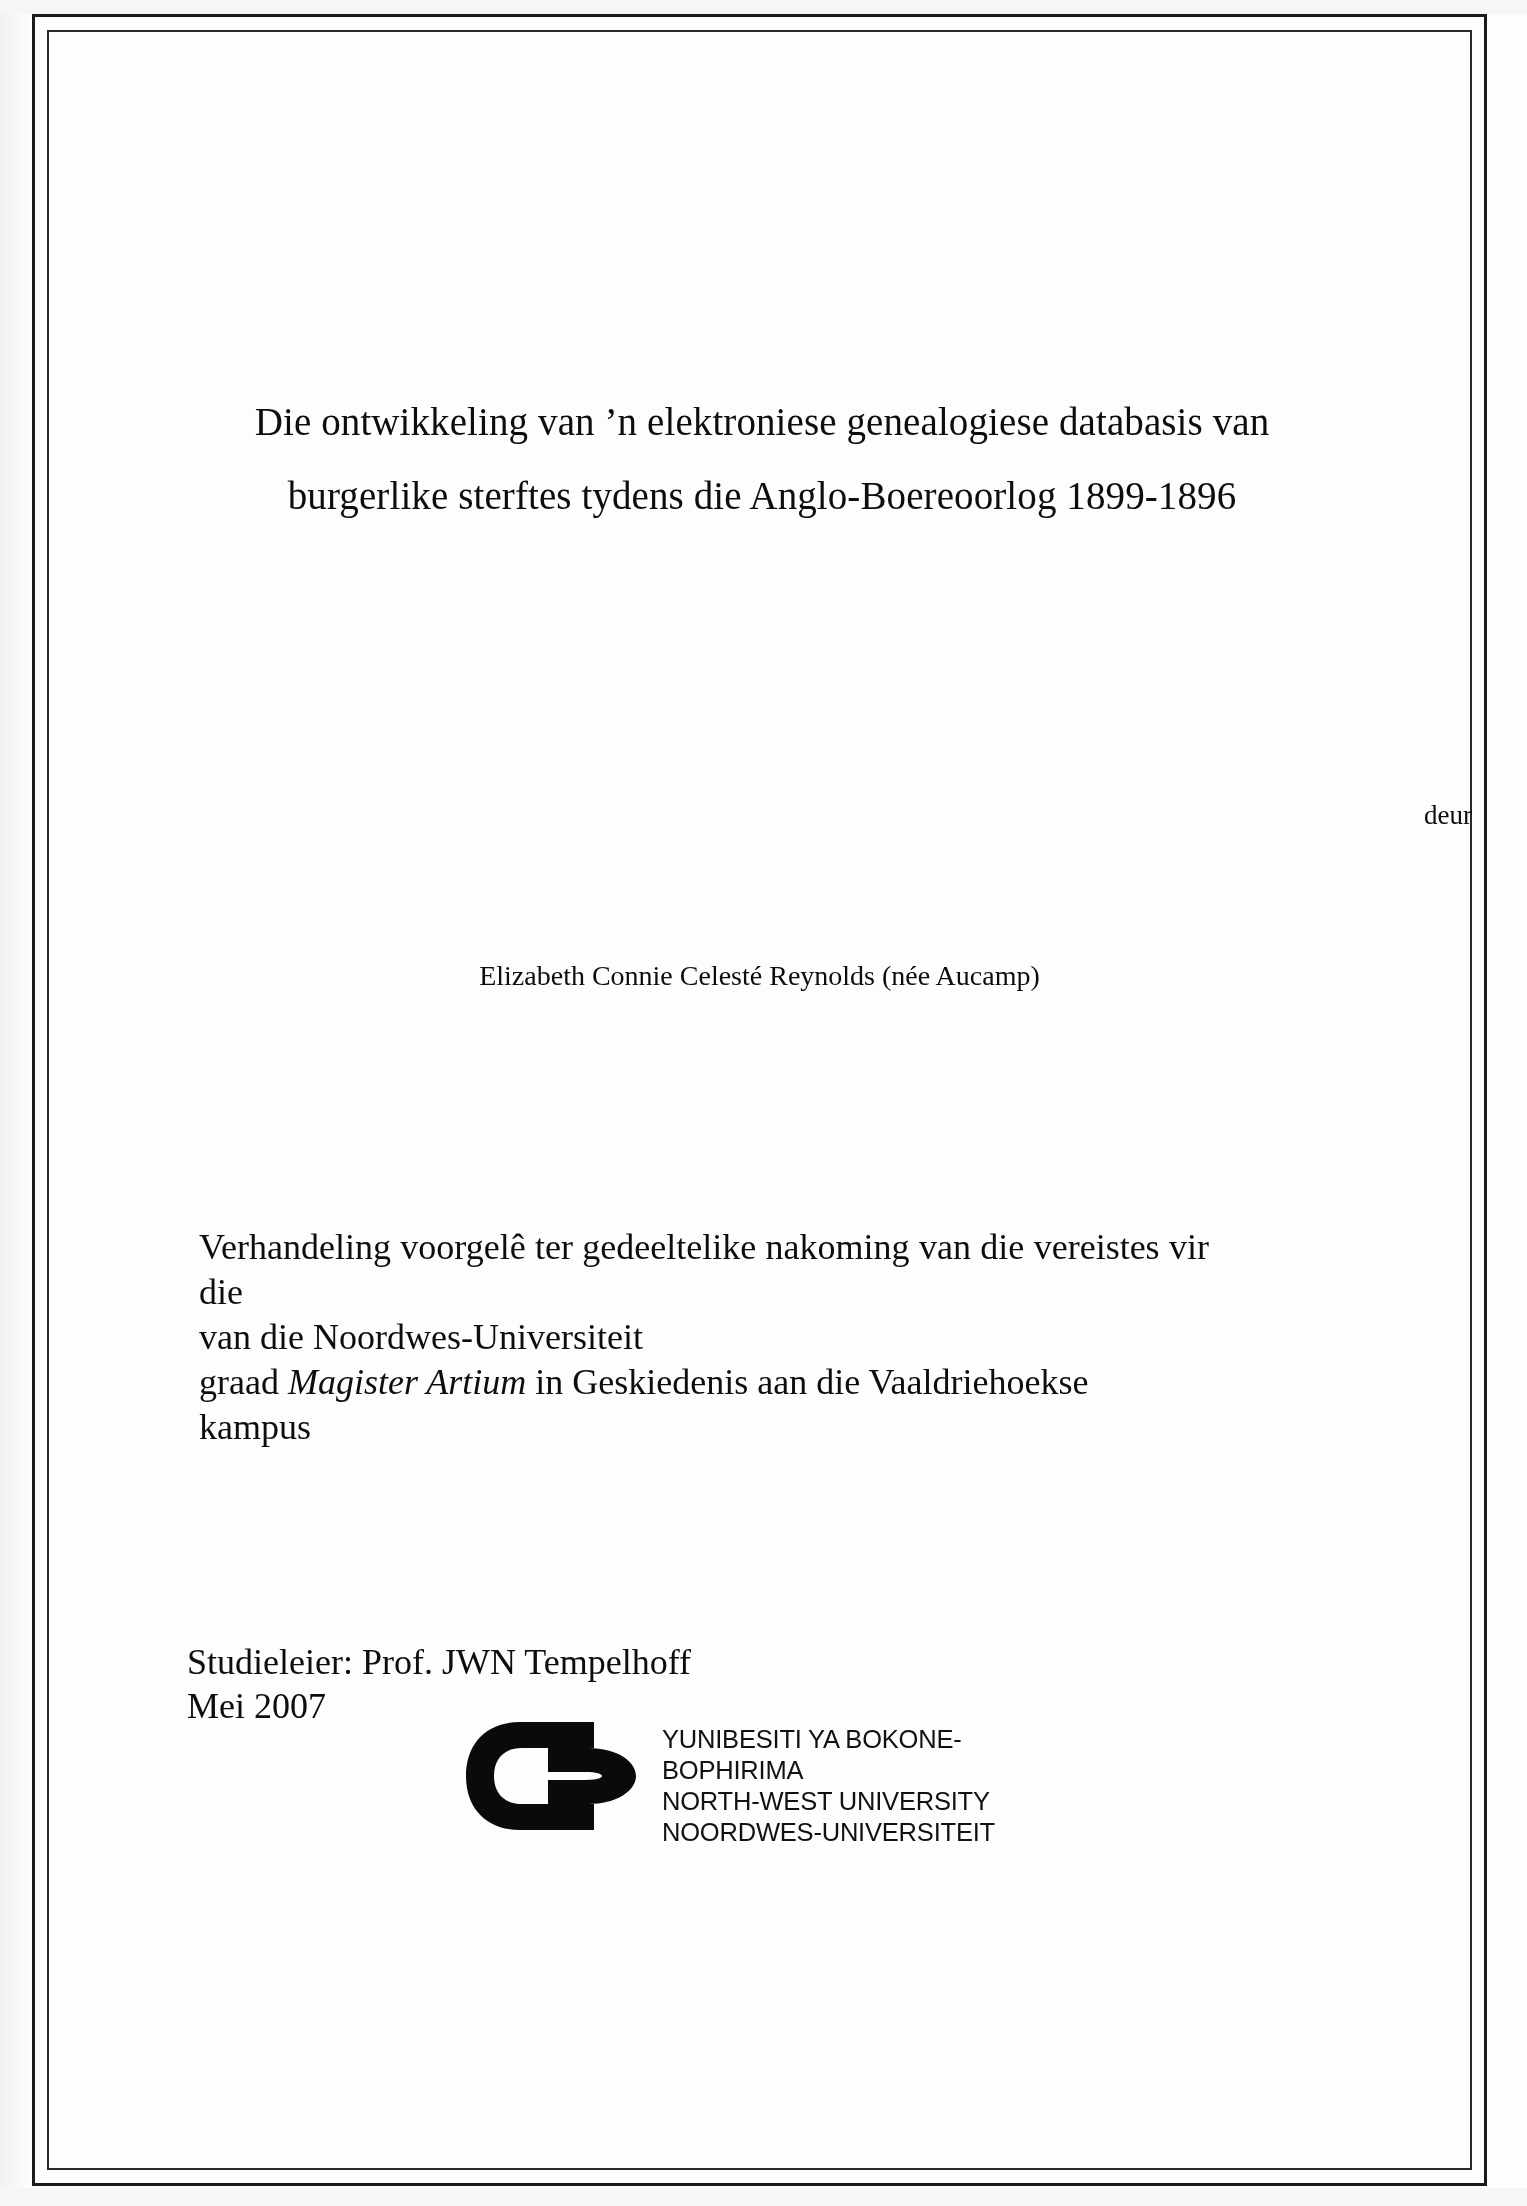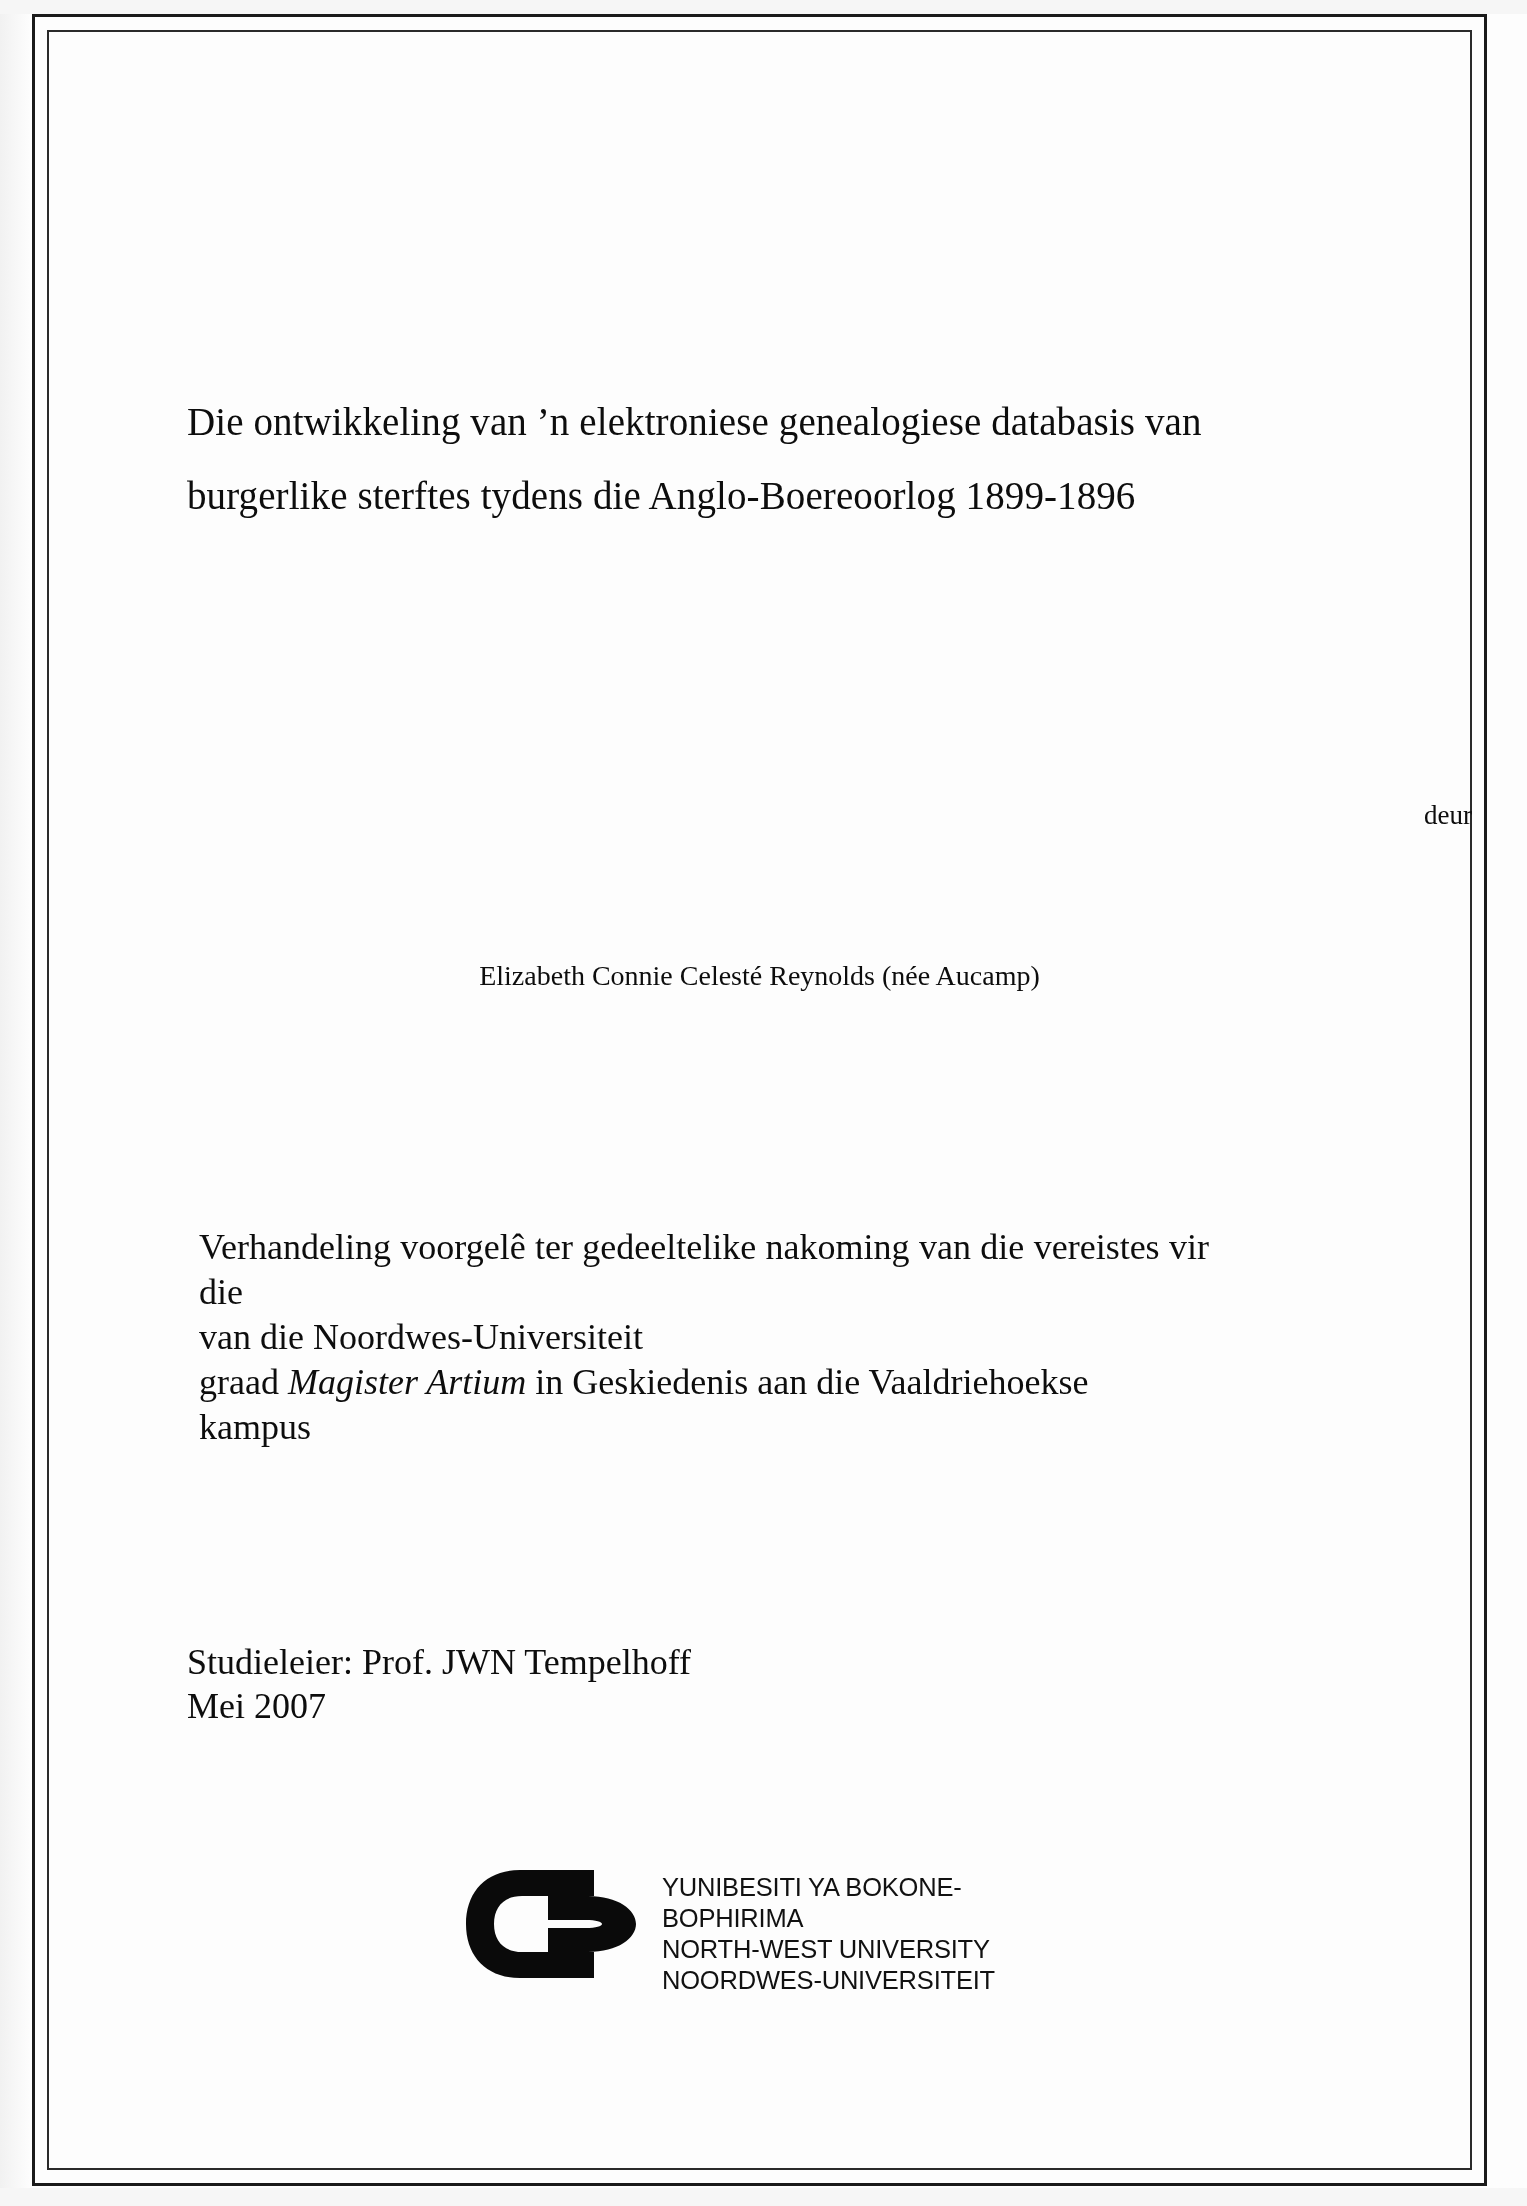--- a/index.html
+++ b/index.html
@@ -51,20 +51,21 @@
     width: 1425px;
     height: 2140px;
     box-sizing: border-box;
   }
 
   .title-block {
     position: absolute;
     left: 140px;
     top: 355px;
     width: 1150px;
+    text-align: center;
   }
   .title-line {
     font-size: 39px;
     line-height: 74px;
     letter-spacing: 0.1px;
   }
 
   .byline-label {
     position: absolute;
     left: 0;
@@ -103,21 +104,21 @@
     position: absolute;
     left: 140px;
     top: 1610px;
     font-size: 36px;
     line-height: 44px;
   }
 
   .logo-area {
     position: absolute;
     left: 415px;
-    top: 1832px;
+    top: 1684px;
     width: 620px;
     height: 130px;
     text-decoration: underline;
   }
   .logo-mark {
     position: absolute;
     left: 0;
     top: 4px;
     width: 196px;
     height: 116px;

